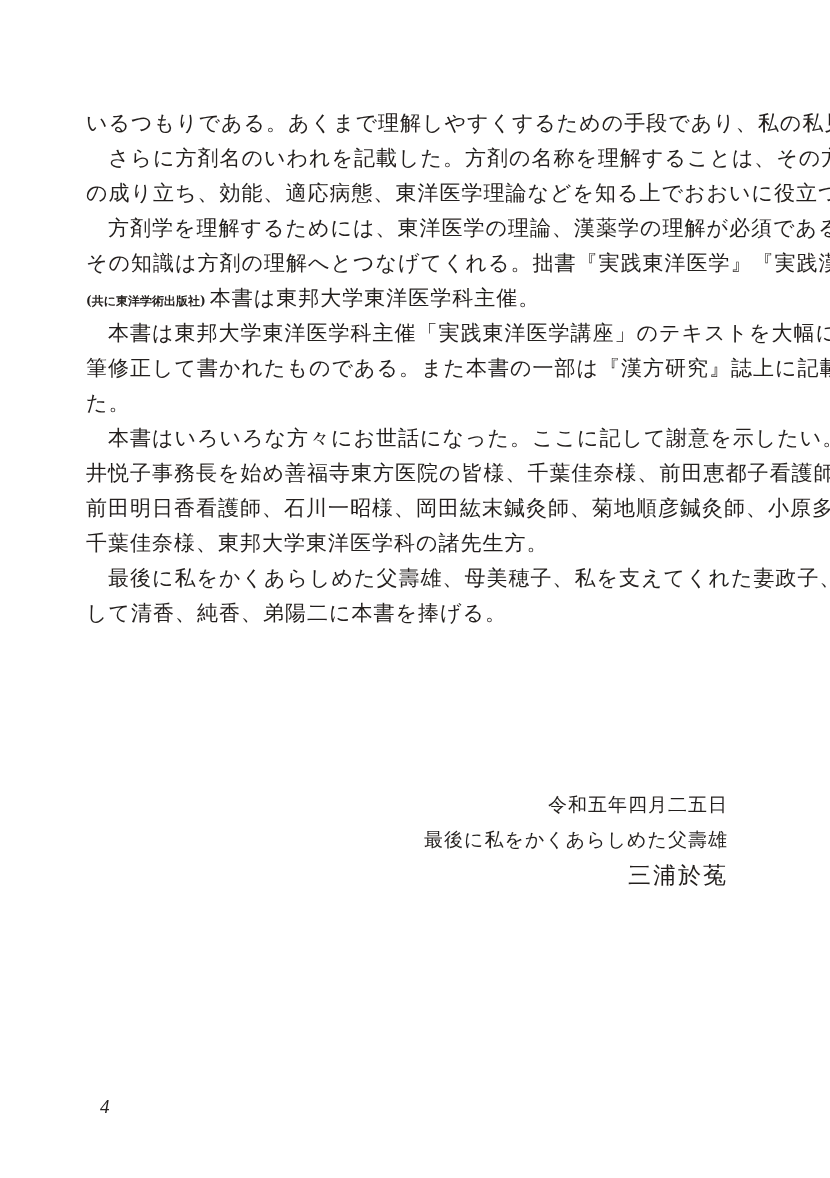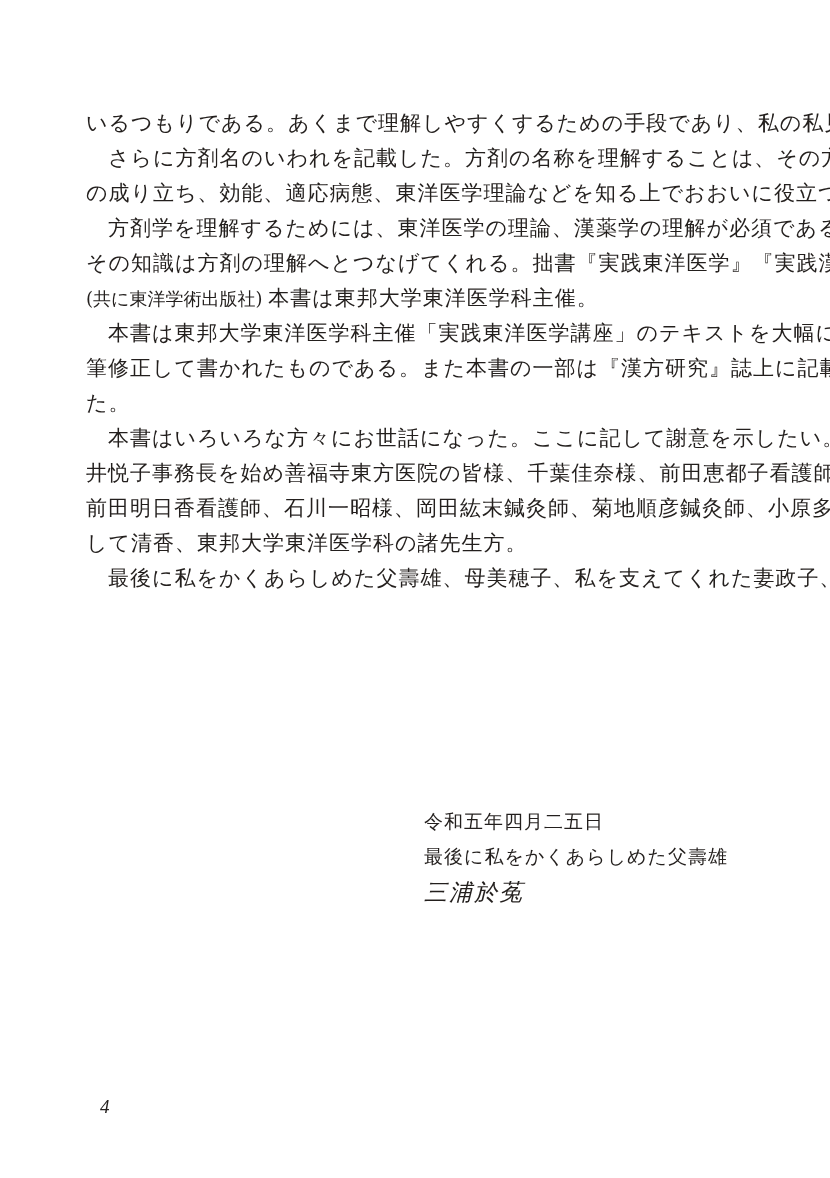--- a/index.html
+++ b/index.html
@@ -30,43 +30,43 @@
     }
     .line {
       display: block;
       height: 35px;
       line-height: 35px;
       font-size: 21px;
       letter-spacing: 1.0px;
       white-space: nowrap;
     }
     .line.small-start .paren {
-      font-size: 18px;
+      font-size: 12px;
       letter-spacing: 0;
+      font-weight: bold;
     }
     .signature {
       position: absolute;
       right: 102px;
-      top: 804px;
-      text-align: left;
+      top: 787px;
+      text-align: right;
     }
     .sig-line {
       display: block;
       height: 35px;
       line-height: 35px;
       font-size: 19px;
       letter-spacing: 1px;
       white-space: nowrap;
     }
     .sig-name {
       font-size: 23px;
       letter-spacing: 2px;
       height: 36px;
       line-height: 36px;
-      font-style: italic;
     }
     .page-number {
       position: absolute;
       left: 100px;
       top: 1096px;
       font-family: "Liberation Serif", serif;
       font-style: italic;
       font-size: 19px;
       color: #231f1d;
     }
@@ -82,22 +82,23 @@
     <span class="line">の成り立ち、効能、適応病態、東洋医学理論などを知る上でおおいに役立つも</span>
     <span class="line">　方剤学を理解するためには、東洋医学の理論、漢薬学の理解が必須である。</span>
     <span class="line">その知識は方剤の理解へとつなげてくれる。拙書『実践東洋医学』『実践漢薬学』</span>
     <span class="line small-start"><span class="paren">(共に東洋学術出版社) </span><span>本書は東邦大学東洋医学科主催。</span></span>
     <span class="line">　本書は東邦大学東洋医学科主催「実践東洋医学講座」のテキストを大幅に加</span>
     <span class="line">筆修正して書かれたものである。また本書の一部は『漢方研究』誌上に記載し</span>
     <span class="line">た。</span>
     <span class="line">　本書はいろいろな方々にお世話になった。ここに記して謝意を示したい。新</span>
     <span class="line">井悦子事務長を始め善福寺東方医院の皆様、千葉佳奈様、前田恵都子看護師、</span>
     <span class="line">前田明日香看護師、石川一昭様、岡田紘末鍼灸師、菊地順彦鍼灸師、小原多可</span>
-    <span class="line">して清香、東邦大学東洋医学科の諸先生方。</span>
+    <span class="line">千葉佳奈様、東邦大学東洋医学科の諸先生方。</span>
     <span class="line">　最後に私をかくあらしめた父壽雄、母美穂子、私を支えてくれた妻政子、そ</span>
+    <span class="line">して清香、純香、弟陽二に本書を捧げる。</span>
   </div>
 
   <div class="signature">
     <span class="sig-line">令和五年四月二五日</span>
     <span class="sig-line">最後に私をかくあらしめた父壽雄</span>
     <span class="sig-line sig-name">三浦於菟</span>
   </div>
 
   <div class="page-number">4</div>
 

